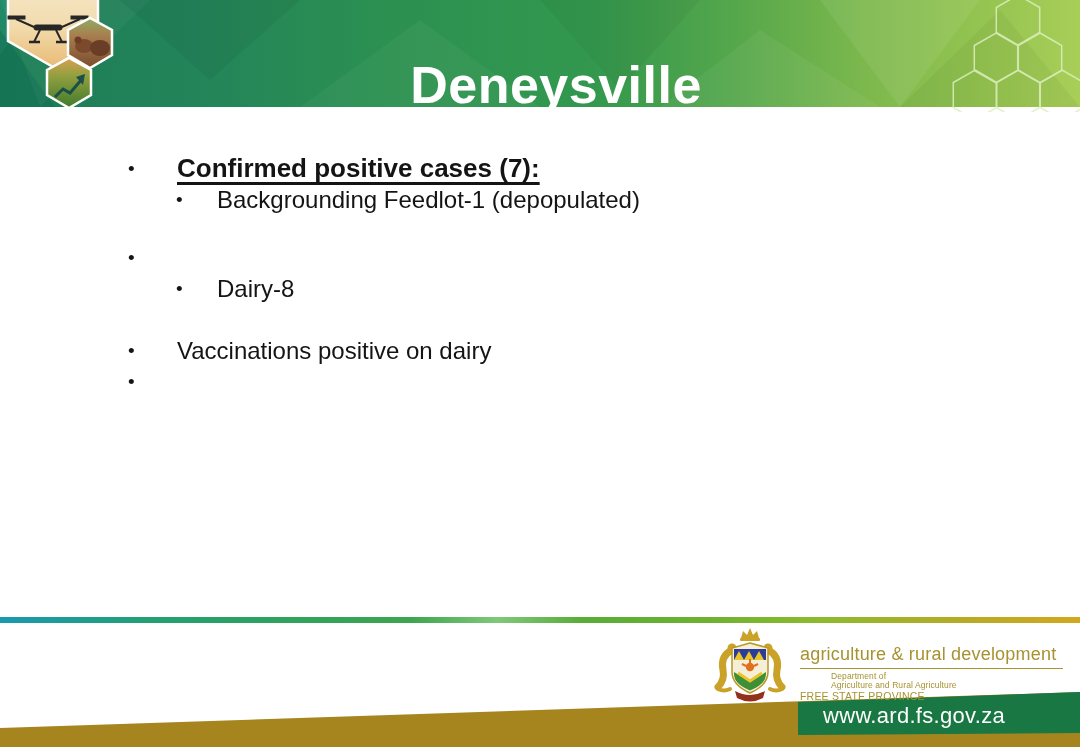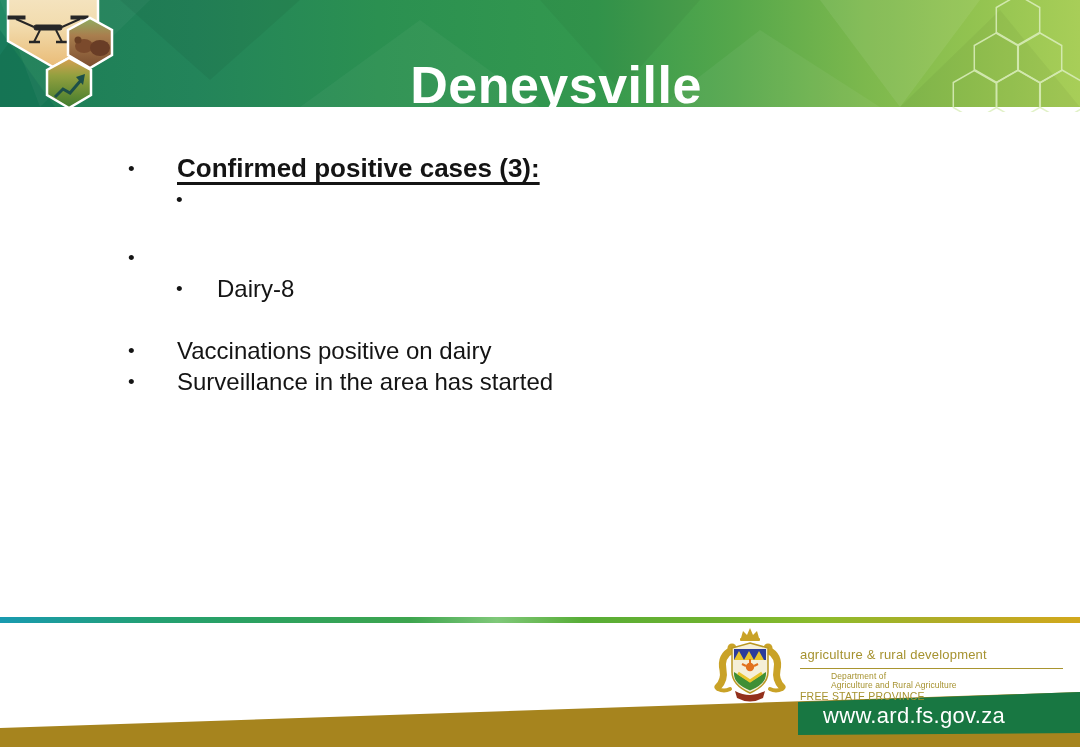--- a/index.html
+++ b/index.html
@@ -40,21 +40,21 @@
       #57ad36 54%, #6eb22f 66%, #8cbb2c 76%, #b3ab26 88%, #d2a81c 100%);
   }
   .band { position:absolute; left:0; bottom:0; width:1080px; height:135px; display:block; }
   .url-box {
     position:absolute; left:798px; top:699px; width:232px; height:34px;
     display:flex; align-items:center; justify-content:center;
     color:#ffffff; font-size:22px; letter-spacing:0.3px;
   }
   .logo { position:absolute; left:708px; top:626px; width:84px; height:84px; display:block; }
   .brand-block { position:absolute; left:800px; top:644px; width:268px; color:#a6922f; }
-  .brand-line { font-size:13px; line-height:21px; white-space:nowrap; letter-spacing:0.2px; }
+  .brand-line { font-size:18px; line-height:21px; white-space:nowrap; letter-spacing:0.2px; }
   .brand-rule { border:none; border-top:1.5px solid #a9952f; margin:3px 0 3px 0; width:263px; }
   .dept { font-size:8.5px; line-height:9px; letter-spacing:0.1px;padding-left:31px; }
   .dept-prov { font-size:10.5px; line-height:12px; letter-spacing:0.2px; }
 </style>
 </head>
 <body>
 
 <div class="slide">
 
   <div class="header">
@@ -146,44 +146,44 @@
       </g>
     </svg>
 
     <h1 class="title">Deneysville</h1>
   </div>
 
   <div class="content">
 
     <div class="row l1">
       <span class="dot">•</span>
-      <span class="txt heading">Confirmed positive cases (3):</span>
+      <span class="txt heading">Confirmed positive cases (7):</span>
     </div>
 
     <div class="row l2">
       <span class="dot">•</span>
+      <span class="txt">Backgrounding Feedlot-1 (depopulated)</span>
     </div>
 
     <div class="row l1 sec">
       <span class="dot">•</span>
     </div>
 
     <div class="row l2">
       <span class="dot">•</span>
       <span class="txt">Dairy-8</span>
     </div>
 
     <div class="row l1 gap2">
       <span class="dot">•</span>
       <span class="txt">Vaccinations positive on dairy</span>
     </div>
 
     <div class="row l1">
       <span class="dot">•</span>
-      <span class="txt">Surveillance in the area has started</span>
     </div>
 
   </div>
 
   <div class="stripe"></div>
 
   <svg class="band" viewBox="0 0 1080 135" preserveAspectRatio="none" aria-hidden="true">
     <polygon points="0,116 1080,80 1080,135 0,135" fill="#a6841e"></polygon>
     <polygon points="798,90 1080,80 1080,121 798,123" fill="#187742"></polygon>
   </svg>

